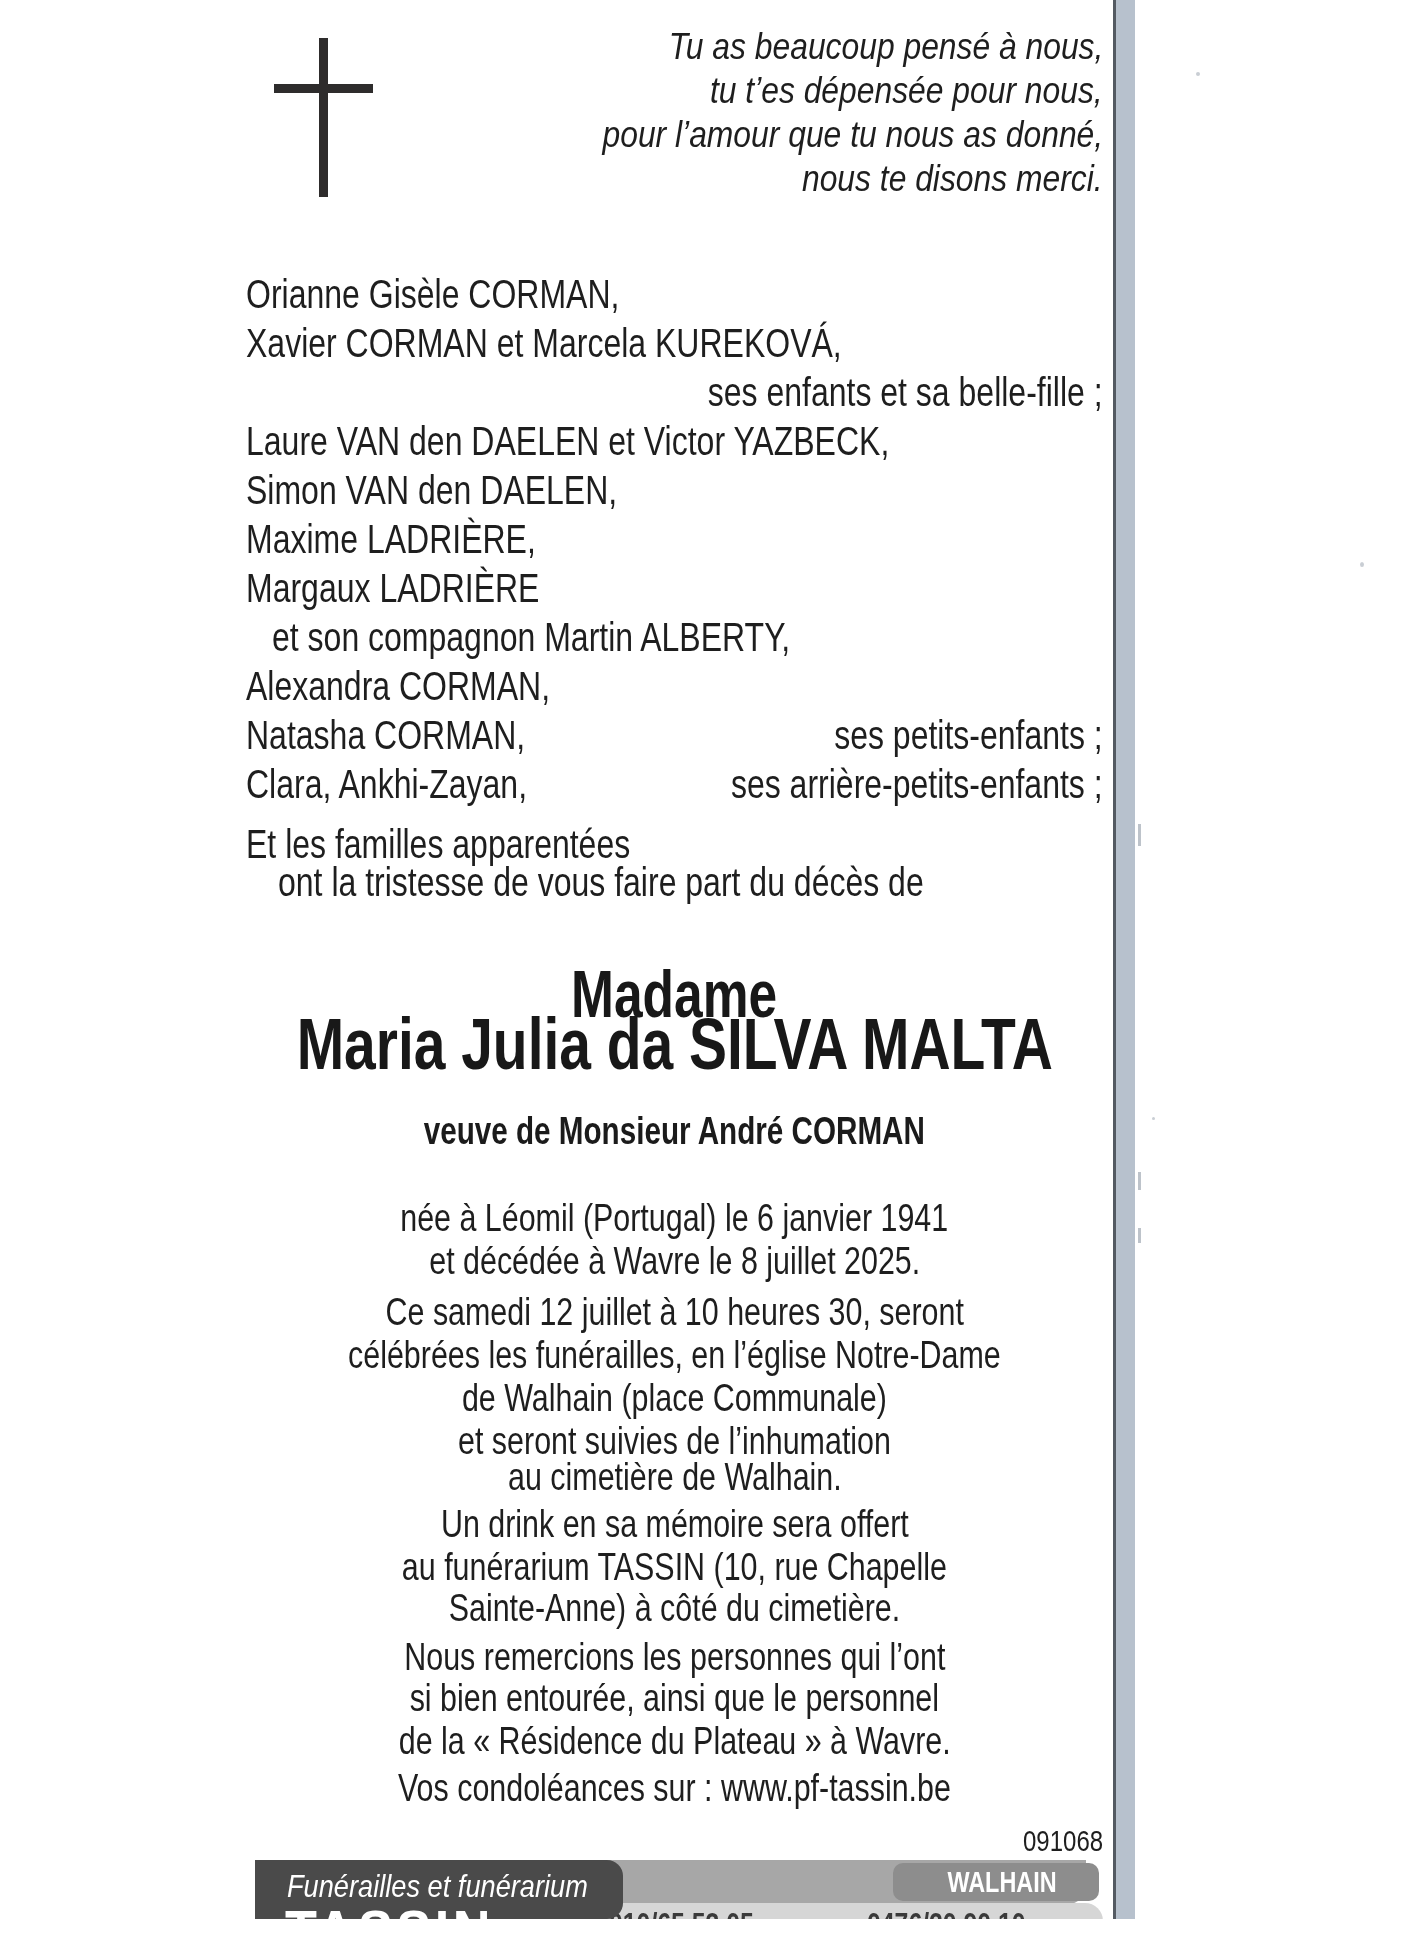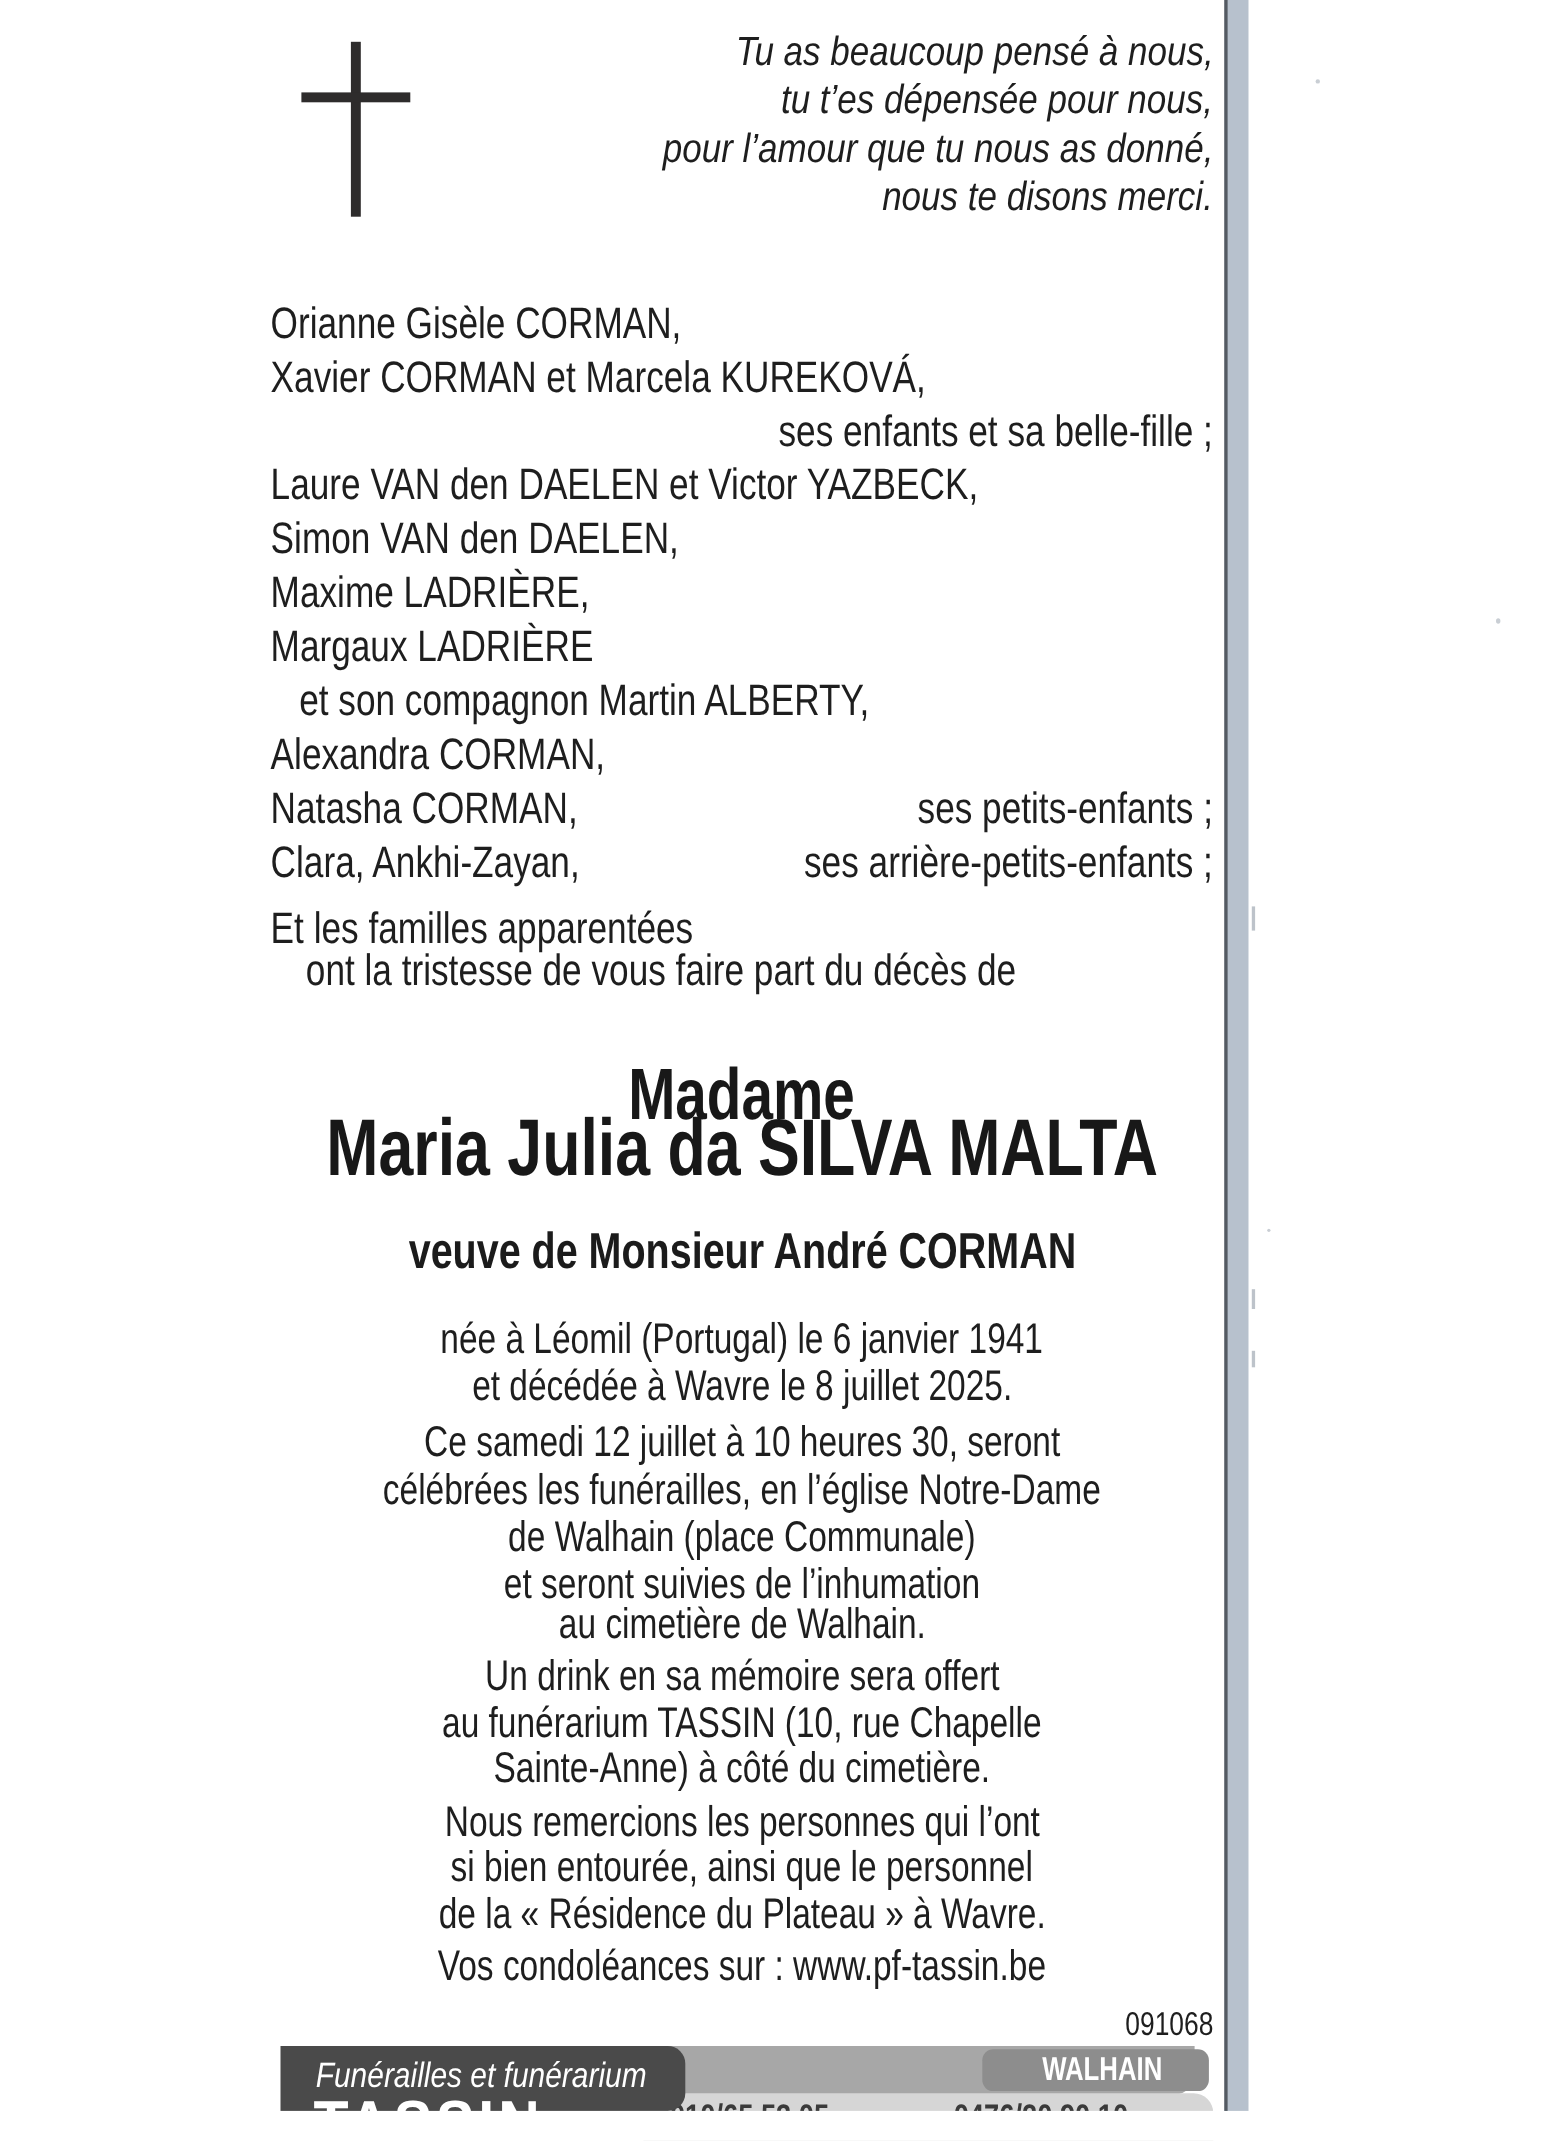--- a/index.html
+++ b/index.html
@@ -20,21 +20,21 @@
   .names{font-size:40px;}
   .body-t{font-size:39px;}
   .quote-t{font-size:37px;font-style:italic;}
   .quote-t .cond-r{transform:scaleX(0.86);}
   
   .cross-v{left:319px;top:38px;width:9px;height:159px;background:#2e2c2c;}
   .cross-h{left:274px;top:84px;width:99px;height:9px;background:#2e2c2c;}
   
   .t-madame{top:956px;font-size:66px;font-weight:bold;color:#181818;}
   .t-name{top:1002px;font-size:73px;font-weight:bold;color:#181818;}
-  .t-veuve{top:1110px;font-size:46px;font-weight:bold;color:#1b1b1b;}
+  .t-veuve{top:1110px;font-size:38px;font-weight:bold;color:#1b1b1b;}
   
   .ref{top:1824px;font-size:30px;}
   
   .banner-band{left:540px;top:1860px;width:546px;height:44px;background:#a7a7a7;border-radius:0 0 18px 0;}
   .walhain-badge{left:893px;top:1863px;width:194px;height:38px;background:#8d8d8d;border-radius:10px;
     display:flex;align-items:center;justify-content:center;color:#ffffff;font-weight:bold;font-size:30px;padding-left:12px;}
   .phone-strip{left:585px;top:1903px;width:518px;height:43px;background:#d6d6d6;border-radius:18px 18px 0 0;}
   .phone{position:absolute;top:4px;font-size:31px;font-weight:bold;color:#3a3a3a;}
   .phone-1{left:24px;}
   .phone-2{left:282px;}

